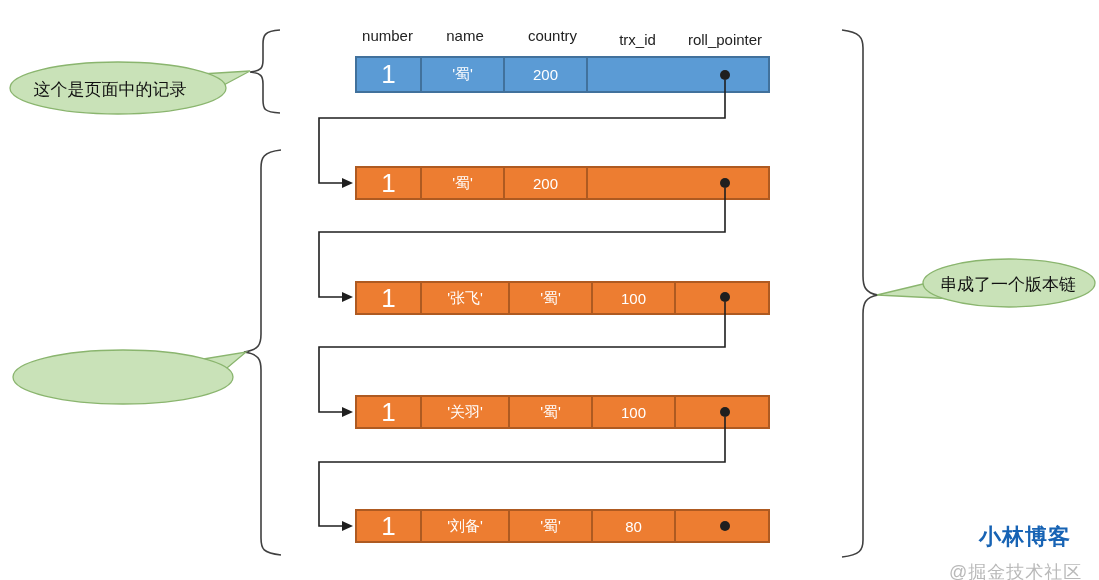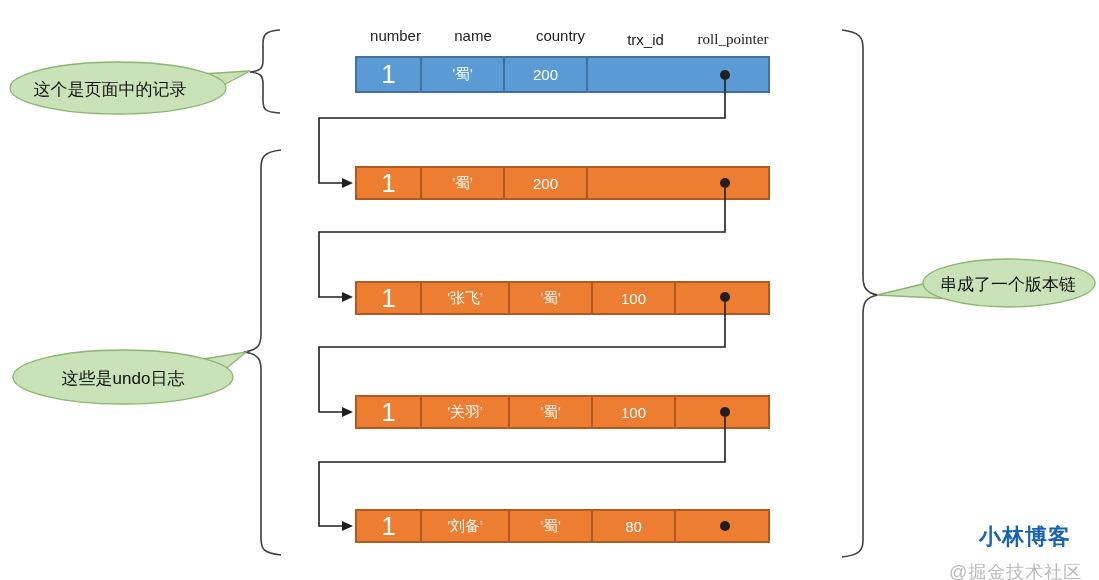--- a/index.html
+++ b/index.html
@@ -6,24 +6,24 @@
   body{
     width:1099px;height:580px;position:relative;overflow:hidden;
     background:#ffffff;
     font-family:"Liberation Sans","DejaVu Sans",sans-serif;
   }
   .stage{position:absolute;inset:0;}
 
   
   .header-row{
     position:absolute;left:355px;top:27px;width:415px;height:20px;
-    display:flex;z-index:1;color:#222;font-size:15px;margin-left:8px;
+    display:flex;z-index:1;color:#222;font-size:15px;
   }
   .hcell{display:flex;align-items:flex-start;justify-content:center;}
-  .h0{width:65px;} .h1{width:90px;} .h2{width:85px;text-align:right;} .h3{width:85px;} .h4{width:90px;font-family:Liberation Serif, serif;}
+  .h0{width:65px;} .h1{width:90px;} .h2{width:85px;text-align:right;} .h3{width:85px;} .h4{width:90px;}
   .hcell.lower{padding-top:4px;}
 
   
   .row{
     position:absolute;left:355px;width:415px;display:flex;
     box-sizing:border-box;z-index:1;
   }
   .row.record{top:56px;height:37px;background:var(--record-fill);border:2px solid var(--record-border);}
   .row.undo{height:34px;background:var(--undo-fill);border:2px solid var(--undo-border);}
   .r1{top:166px;} .r2{top:281px;} .r3{top:395px;} .r4{top:509px;}
@@ -139,19 +139,18 @@
       <path d="M185 362 L246 352 L208 384 Z" style="fill:var(--callout-fill);stroke:var(--callout-border);stroke-width:1.3"></path>
       <ellipse cx="123" cy="377" rx="110" ry="27" style="fill:var(--callout-fill);stroke:var(--callout-border);stroke-width:1.3"></ellipse>
     </g>
     <g>
       <path d="M948 278 L877 295 L955 299 Z" style="fill:var(--callout-fill);stroke:var(--callout-border);stroke-width:1.3"></path>
       <ellipse cx="1009" cy="283" rx="86" ry="24" style="fill:var(--callout-fill);stroke:var(--callout-border);stroke-width:1.3"></ellipse>
     </g>
   </svg>
 
   <div class="callout-text ct1">这个是页面中的记录</div>
-  <div class="callout-text ct2">这些是undo日志</div>
   <div class="callout-text ct3">串成了一个版本链</div>
 
   <div class="wm-community">@掘金技术社区</div>
   <div class="wm-brand">小林博客</div>
 
 </div>
 
 </body></html>

